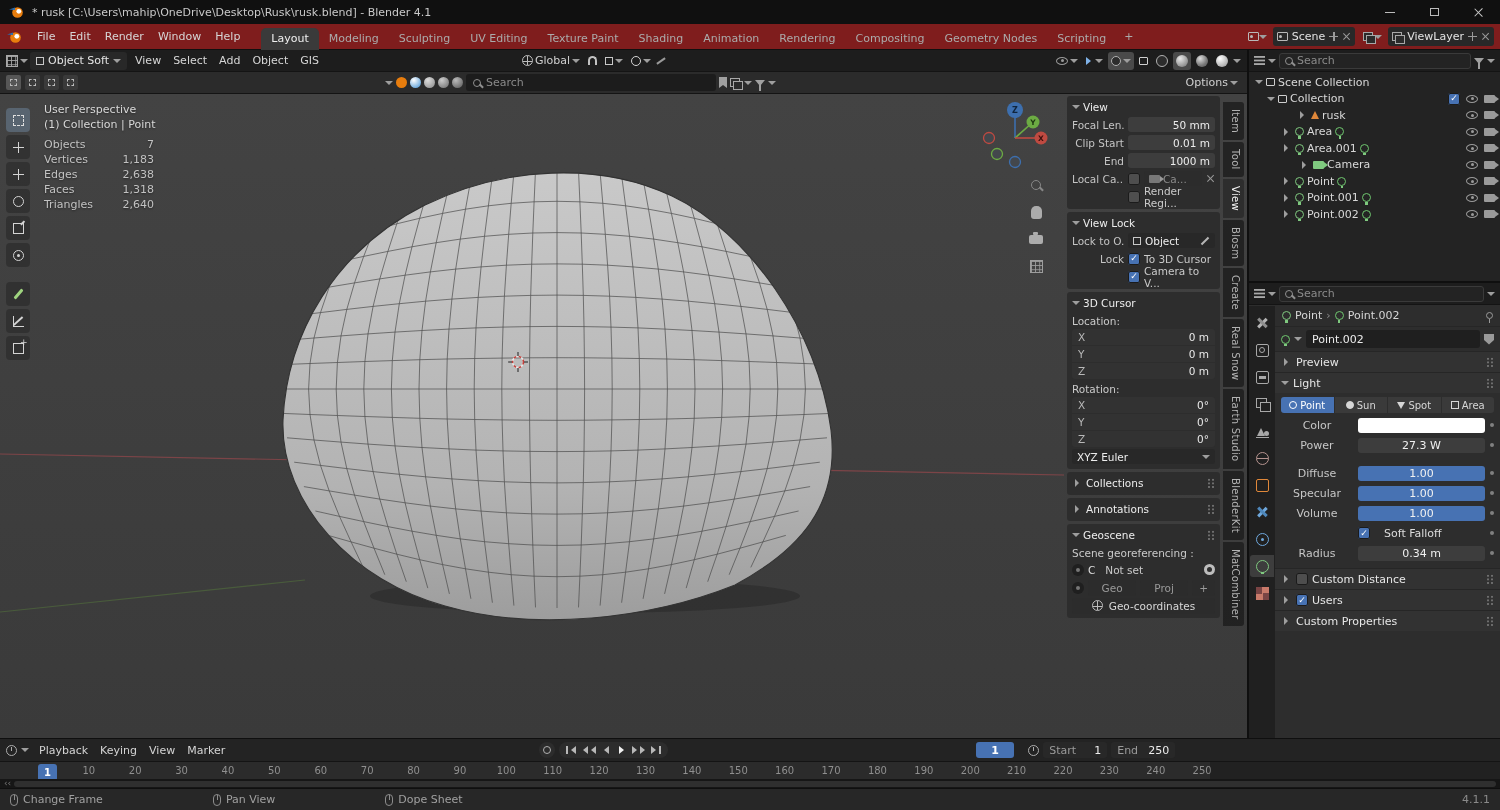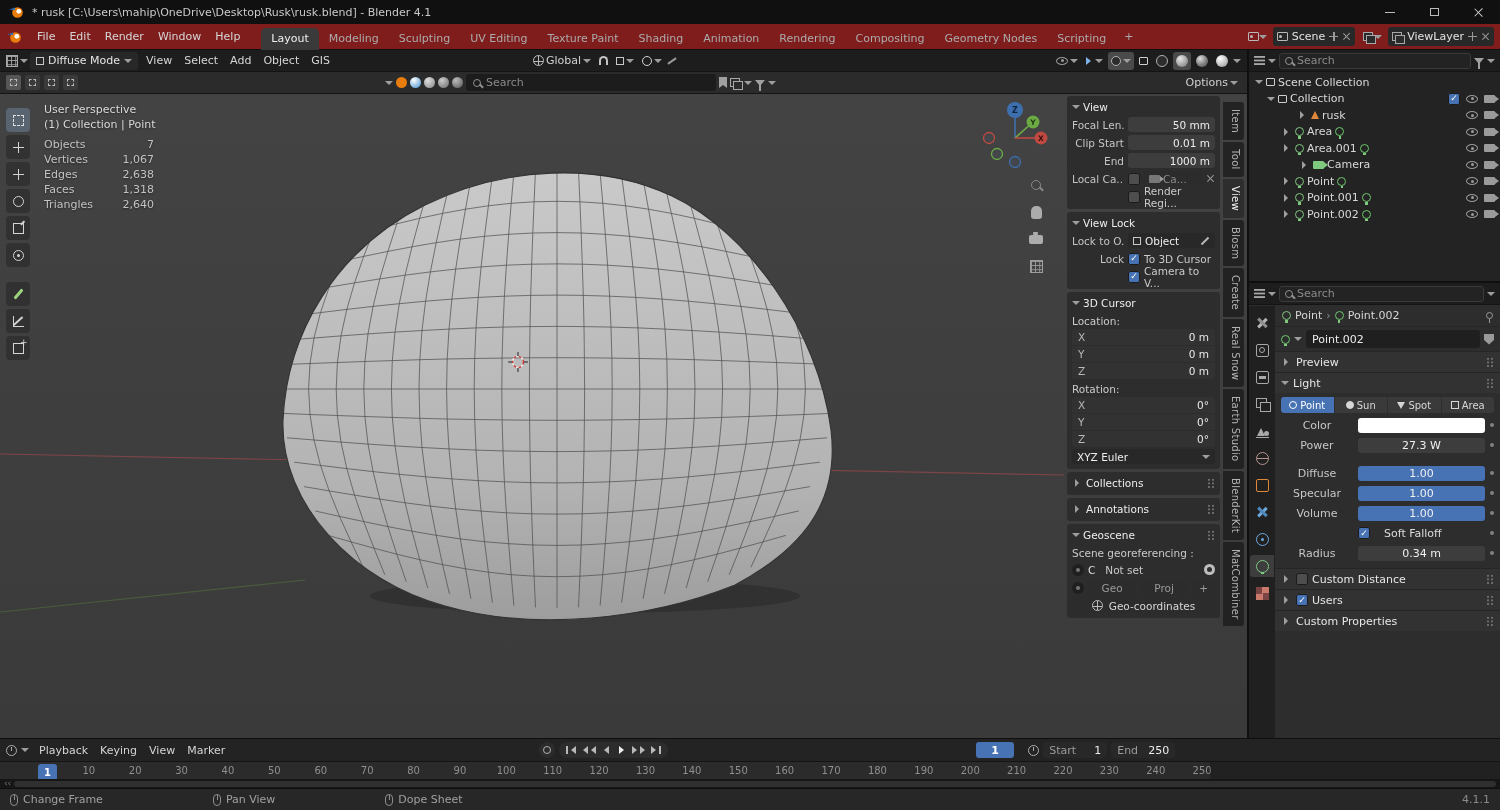--- a/index.html
+++ b/index.html
@@ -337,21 +337,21 @@
   </div>
 
   <div class="main">
 
     <div class="vcol">
       <div class="vhead">
         <span class="i-grid" style="width:12px;height:12px"></span>
         <span class="tri down"></span>
         <div class="modebtn">
           <span class="i-cube"></span>
-          <span>Diffuse Mode</span>
+          <span>Object Soft</span>
           <span class="tri down"></span>
         </div>
         <div class="menus">
 
         <button class="vmenu">View</button>
             <button class="vmenu">Select</button>
             <button class="vmenu">Add</button>
             <button class="vmenu">Object</button>
             <button class="vmenu">GIS</button>
           </div>
@@ -508,21 +508,21 @@
           <div>(1) Collection | Point</div>
         </div>
         <div class="vp-stats">
 
         <div class="st">
             <span class="st-l">Objects</span>
             <span class="st-v">7</span>
           </div>
             <div class="st">
             <span class="st-l">Vertices</span>
-            <span class="st-v">1,067</span>
+            <span class="st-v">1,183</span>
           </div>
             <div class="st">
             <span class="st-l">Edges</span>
             <span class="st-v">2,638</span>
           </div>
             <div class="st">
             <span class="st-l">Faces</span>
             <span class="st-v">1,318</span>
           </div>
             <div class="st">

